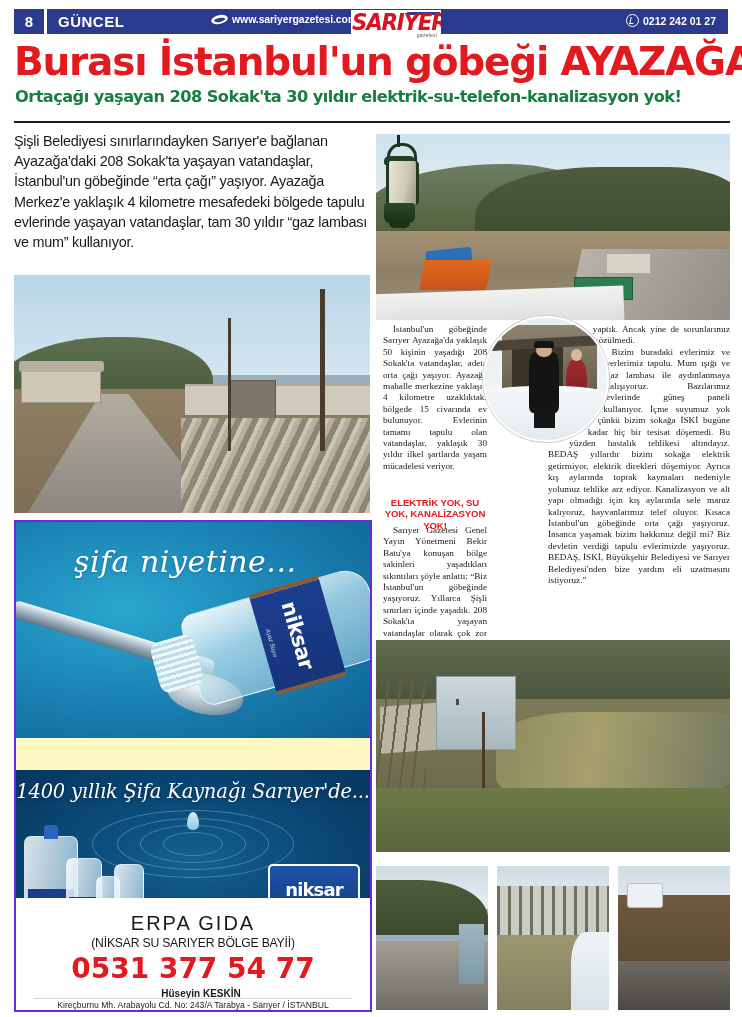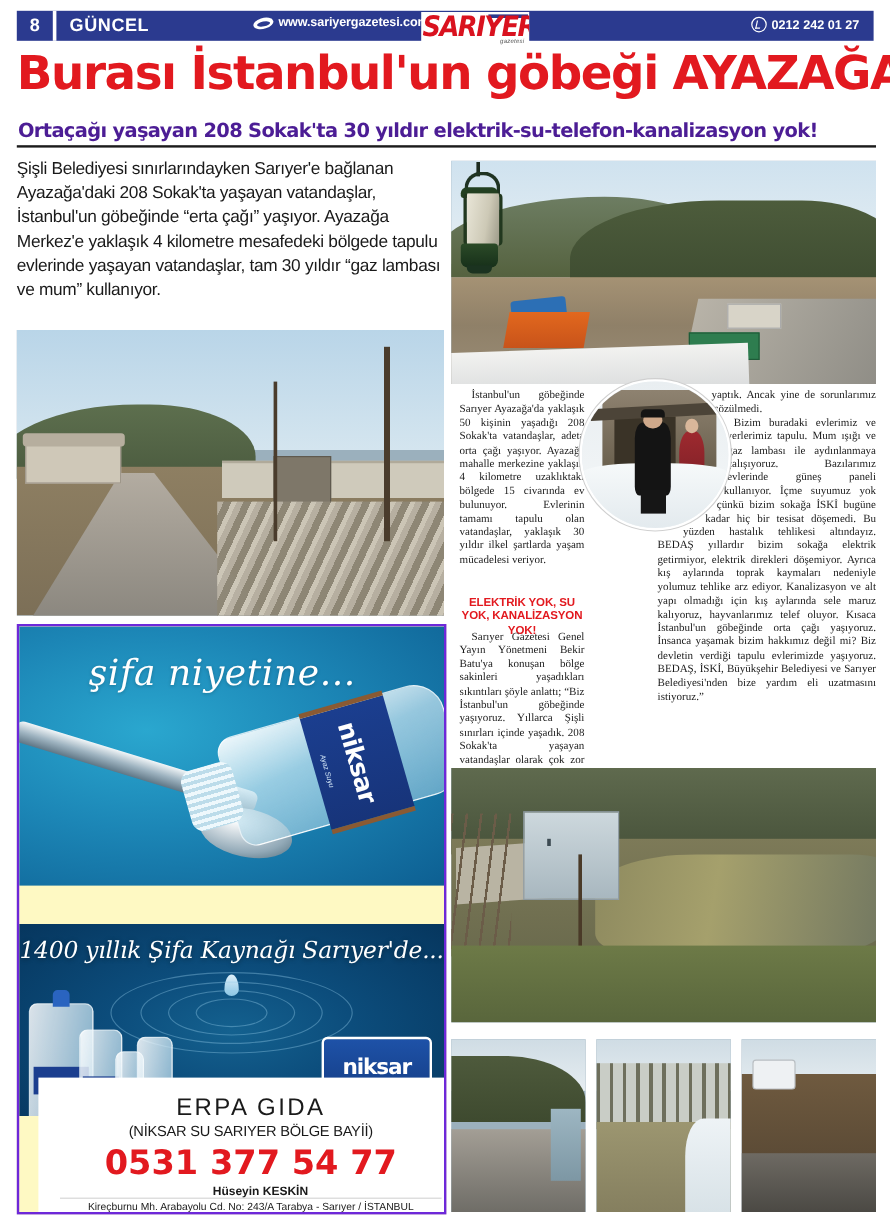--- a/index.html
+++ b/index.html
@@ -150,23 +150,23 @@
     font-family: "DejaVu Sans", sans-serif;
     font-weight: bold;
     font-size: 39px;
     line-height: 44px;
     letter-spacing: -1.2px;
     transform: scaleX(1.0);
     white-space: nowrap;
   }
   .subheadline {
     position: absolute;
-    left: 15px; top: 99px;
+    left: 15px; top: 87px;
     width: 716px;
-    color: #4c1d95;
+    color: #15803d;
     font-family: "DejaVu Sans", sans-serif;
     font-weight: bold;
     font-size: 16.2px;
     letter-spacing: -0.55px;
     white-space: nowrap;
   }
   .rule-under-sub {
     position: absolute;
     left: 14px; top: 121px;
     width: 716px; height: 2px;
@@ -613,21 +613,21 @@
   }
   .niksar-logo .nl-sub {
     position:absolute; left:50%; top:34px; transform:translateX(-50%);
     color:#cfe0f5; font-size:8px; font-style:italic; white-space:nowrap;
   }
   .niksar-web {
     position:absolute; right:14px; bottom:-2px;
     color:#9fc3dd; font-size:6.5px;
   }
   .ad-bottom {
-    position:absolute; left:16px; top:376px; width:100%; height:112px;
+    position:absolute; left:0; top:376px; width:100%; height:112px;
     background:#ffffff;
   }
   .ad-company {
     position:absolute; left:50%; top:14px; transform:translateX(-50%);
     font-size:20px; letter-spacing:2px; color:#1a1a1a;
     font-family:"Liberation Sans", sans-serif; white-space:nowrap;
   }
   .ad-dealer {
     position:absolute; left:50%; top:38px; transform:translateX(-50%);
     font-size:12.2px; color:#1a1a1a; white-space:nowrap; letter-spacing:-.2px;

